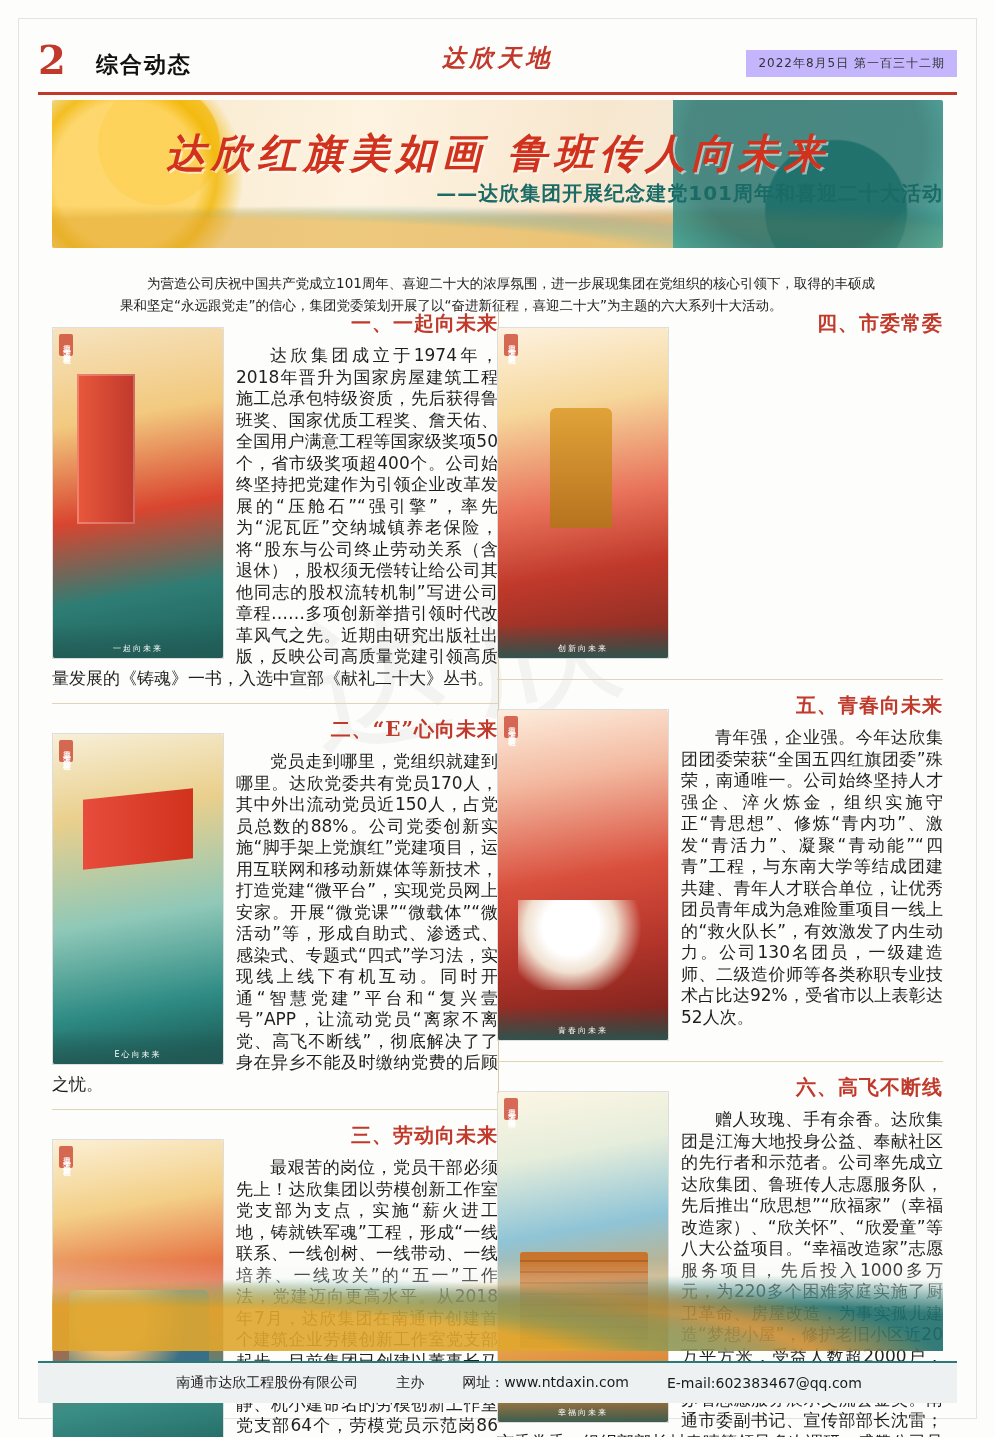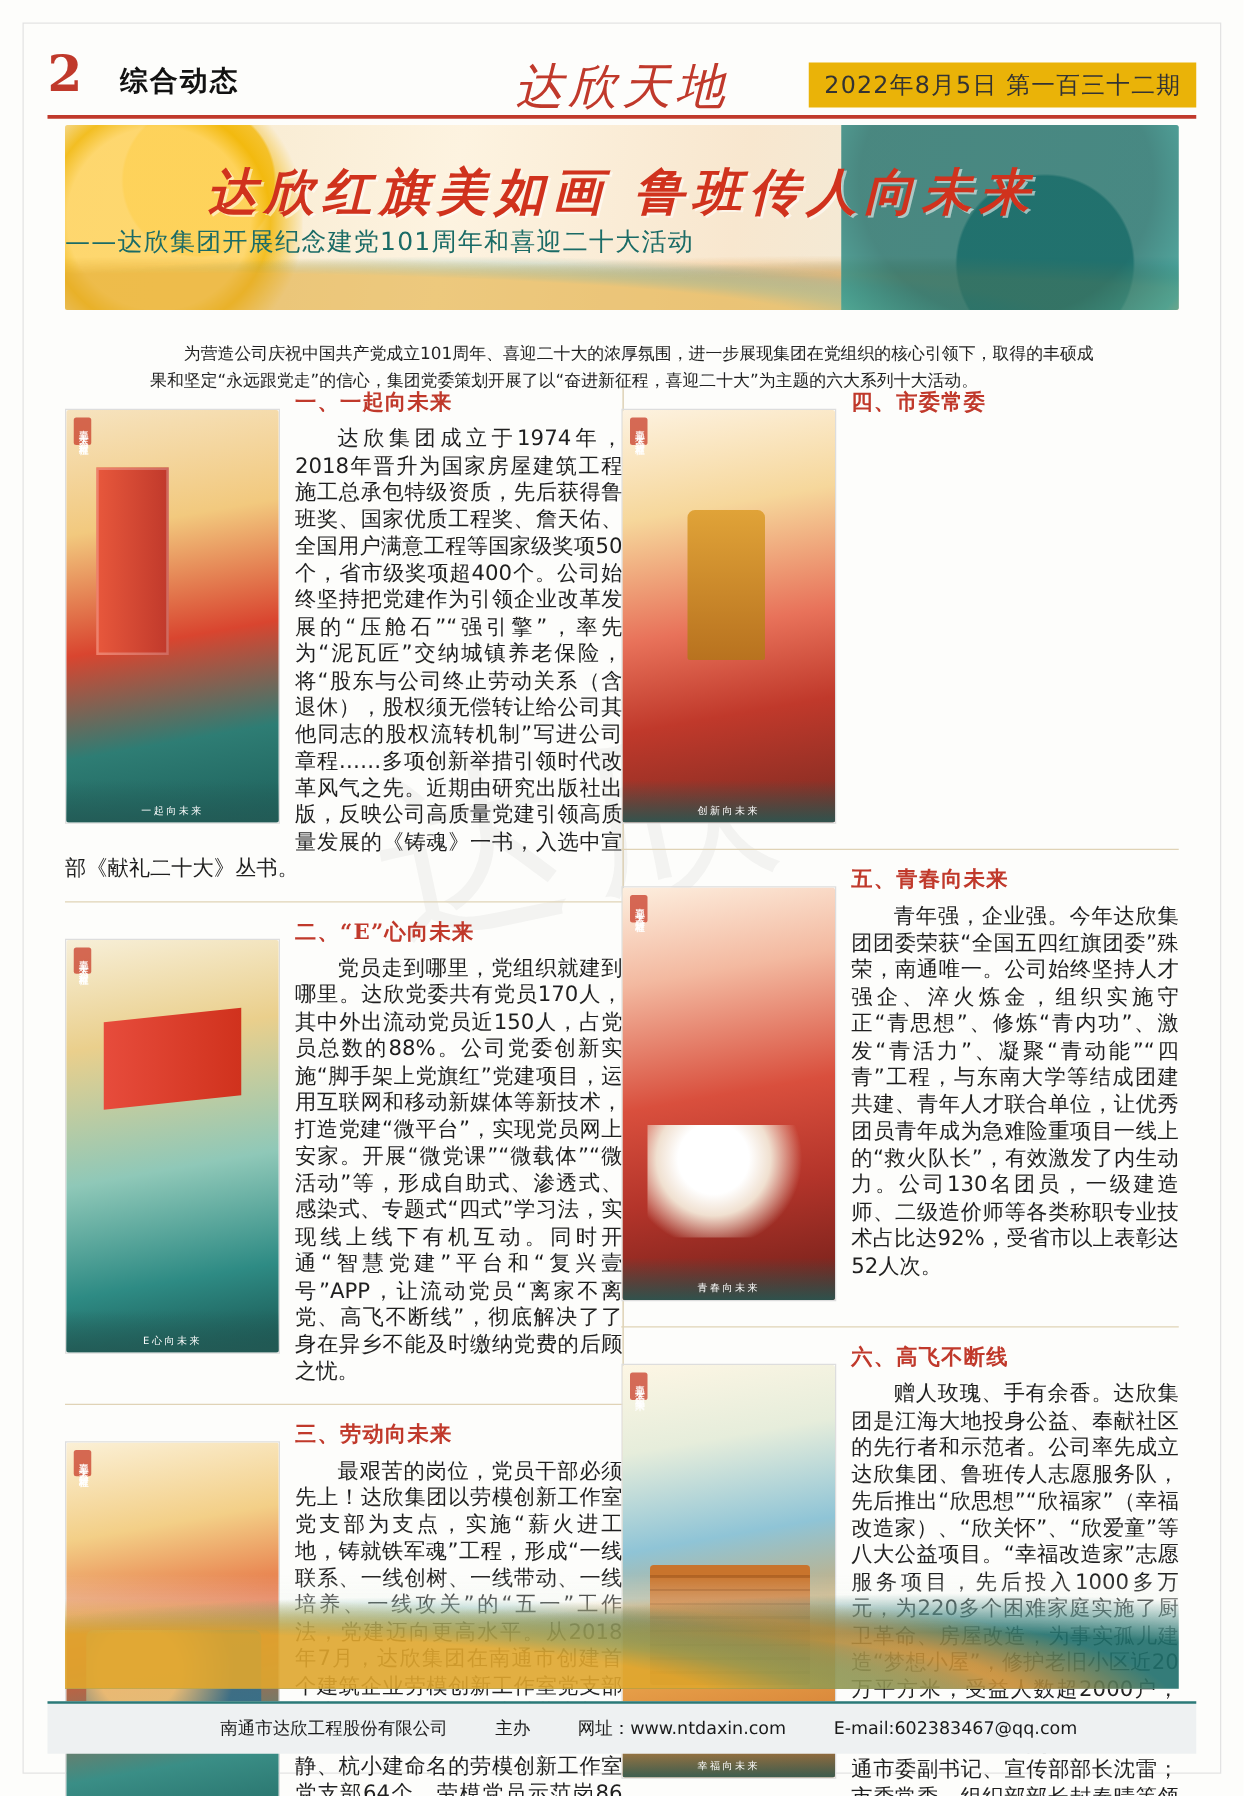--- a/index.html
+++ b/index.html
@@ -25,30 +25,30 @@
     font-size:40px;font-weight:bold;color:#c0392b;
     font-family:"DejaVu Serif","Liberation Serif",serif;
     line-height:1;
   }
   .section-title{
     position:absolute;left:42px;top:4px;
     font-size:22px;font-weight:bold;letter-spacing:2px;color:#111;margin-left:16px;
   }
   .paper-name{
     position:absolute;left:50%;transform:translateX(-50%);top:-4px;
-    font-size:39px;font-weight:normal;color:#c0392b;
+    font-size:24px;font-weight:bold;color:#c0392b;
     font-family:"DejaVu Serif","Liberation Serif",serif;
     letter-spacing:4px;
     font-style:italic;
   }
   .issue-box{
     position:absolute;right:0;top:4px;
-    background:#eab308;
+    background:#c4b5fd;
     padding:5px 12px;
-    font-size:19px;color:#333;letter-spacing:1px;
+    font-size:12px;color:#333;letter-spacing:1px;
   }
   
   .banner{
     position:absolute;top:100px;left:52px;right:52px;height:148px;
     background:
       radial-gradient(circle at 12% 30%, #f7c948 0 60px, rgba(247,201,72,0) 62px),
       radial-gradient(circle at 88% 75%, #2b7a78 0 70px, rgba(43,122,120,0) 72px),
       linear-gradient(100deg,#f5e6c8 0%,#fdf3e0 35%,#f8e7cf 60%,#e8f0e4 100%);
     border-radius:2px;
     overflow:hidden;
@@ -79,22 +79,22 @@
     font-size:40px;font-weight:bold;
     font-family:"DejaVu Serif","Liberation Serif",serif;
     font-style:italic;
     color:#d0321d;
     letter-spacing:6px;
     text-shadow:2px 2px 0 rgba(255,255,255,.55);
     z-index:3;
   }
   .banner-sub{
     position:absolute;left:0;right:0;top:80px;
-    text-align:left;
-    font-size:20px;font-weight:normal;
+    text-align:right;
+    font-size:20px;font-weight:bold;
     color:#1a6b66;
     letter-spacing:1px;
     z-index:3;
   }
   
   .lede{
     position:absolute;top:258px;left:120px;right:120px;
     font-size:13.5px;line-height:22px;text-align:justify;color:#222;
     text-indent:2em;
   }
@@ -116,25 +116,25 @@
     overflow:hidden;
   }
   .art-figure{
     float:left;
     width:170px;height:auto;
     margin:17px 12px 6px 0;
     border:1px solid #ddd;
     position:relative;
   }
   .art-h{
-    font-size:17px;font-weight:bold;color:#c0392b;
+    font-size:20px;font-weight:bold;color:#c0392b;
     font-family:"DejaVu Serif","Liberation Serif",serif;
     letter-spacing:1px;
     margin:0 0 8px 0;
-    text-align:left;
+    text-align:right;
   }
   .art-p{
     font-size:17px;line-height:21.5px;text-align:justify;color:#1f1f1f;
     text-indent:2em;margin:0;
   }
   .art-rule{
     border:0;border-top:1px solid #e0d3b6;margin:10px 0 12px 0;
   }
   
   .ill{

